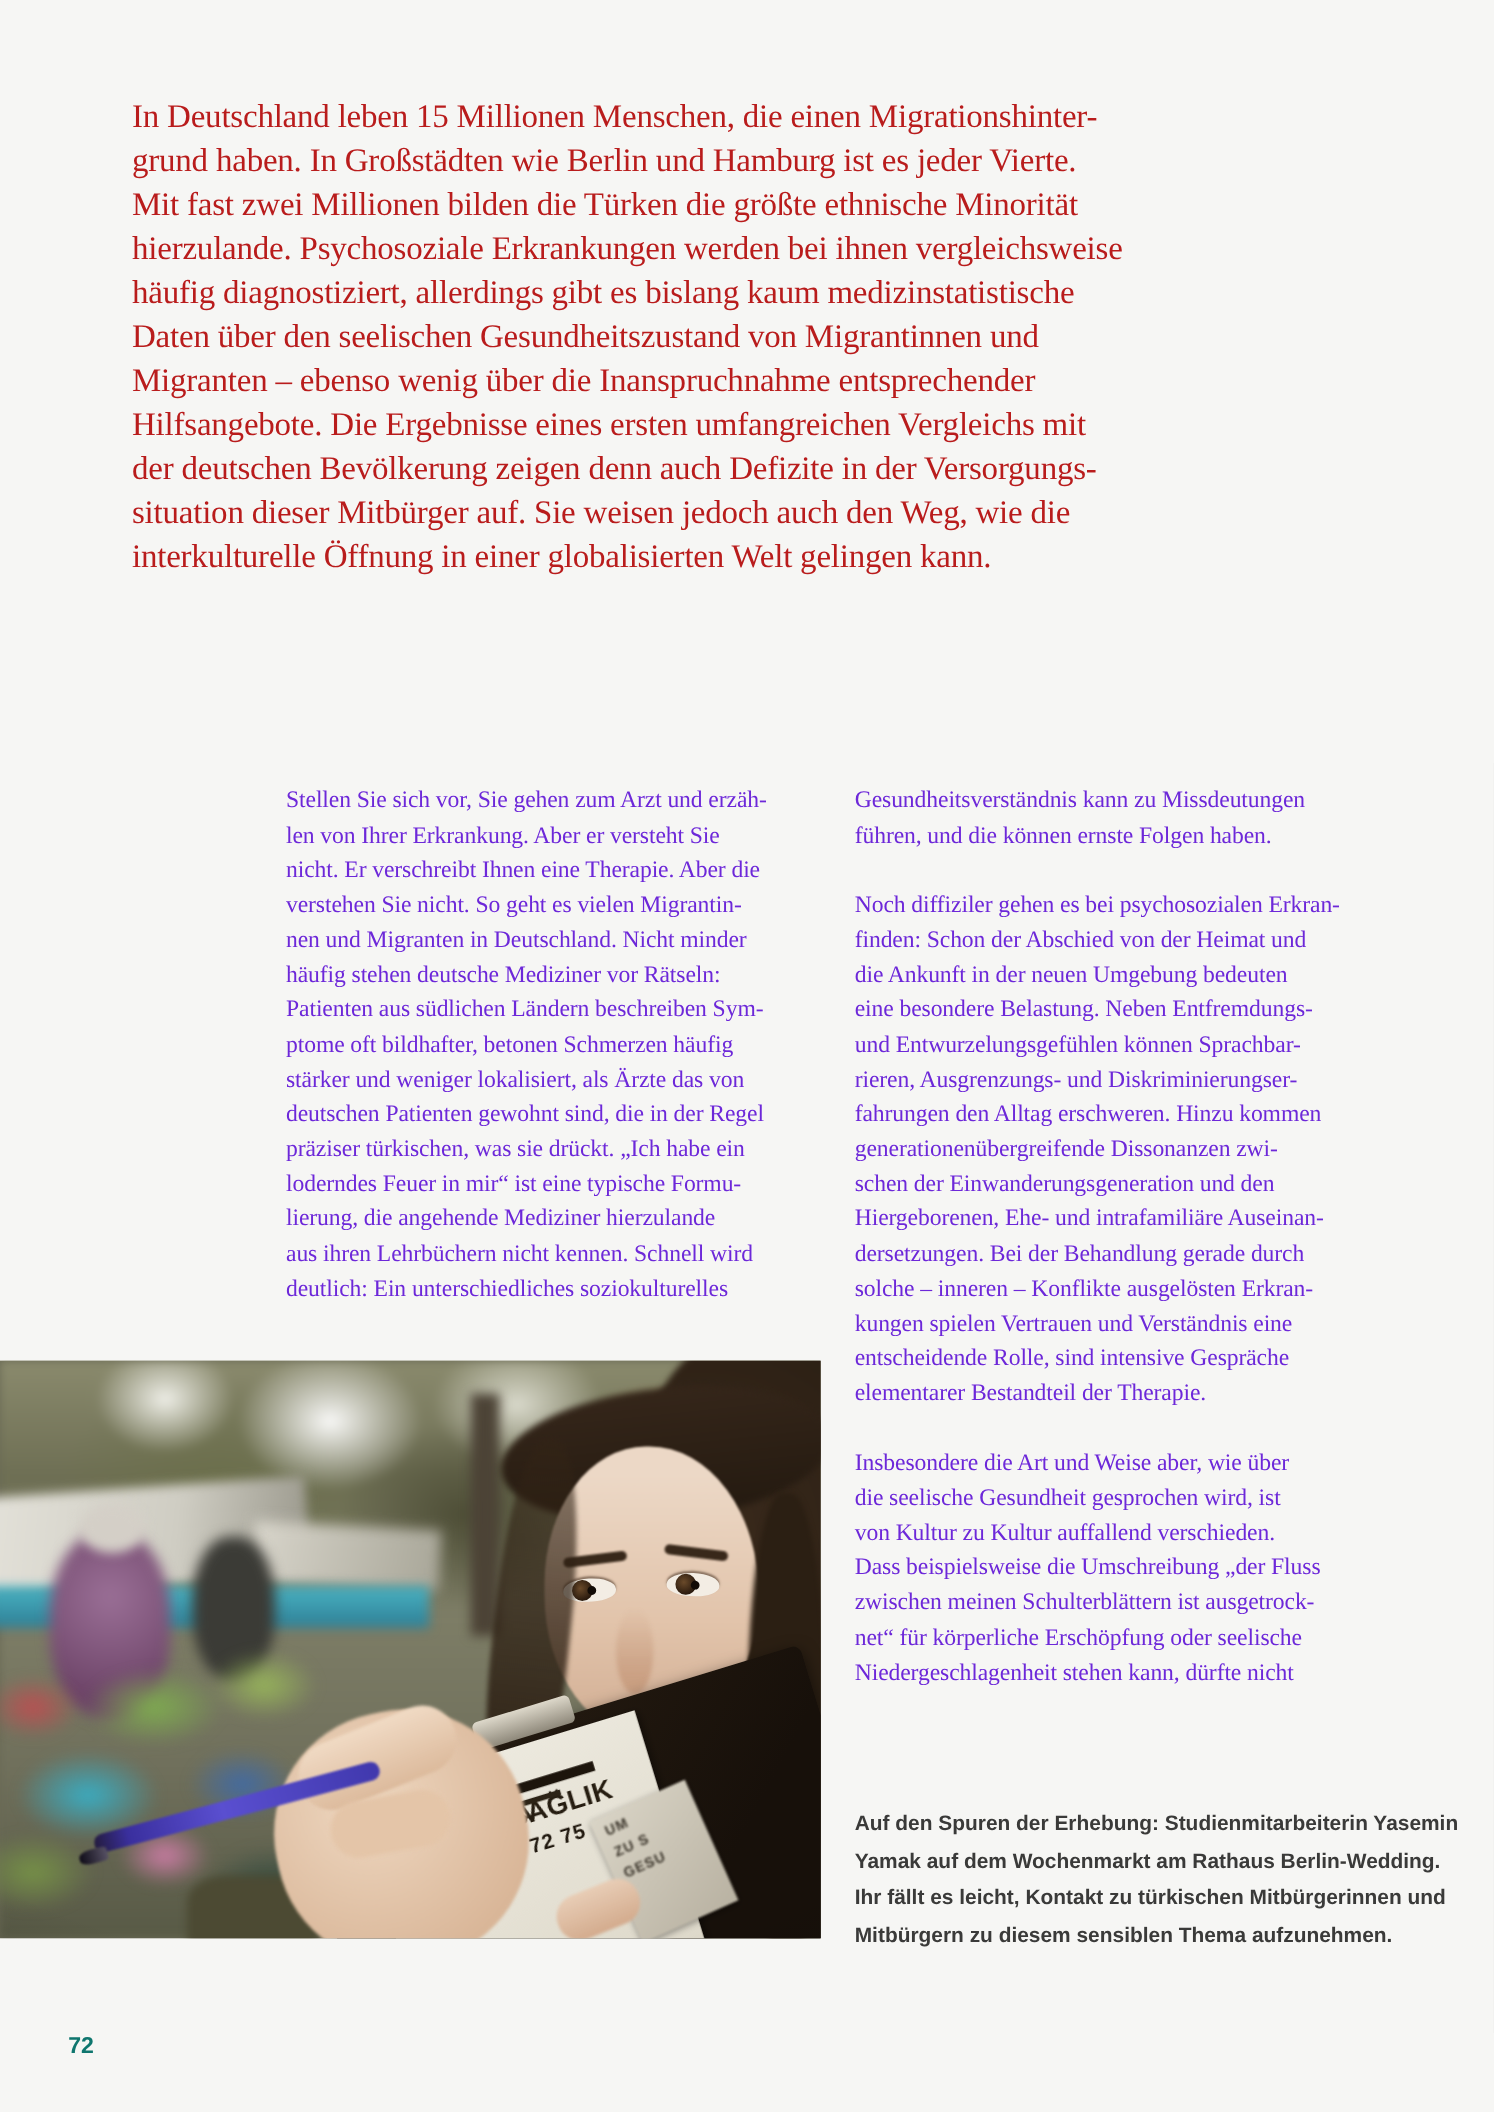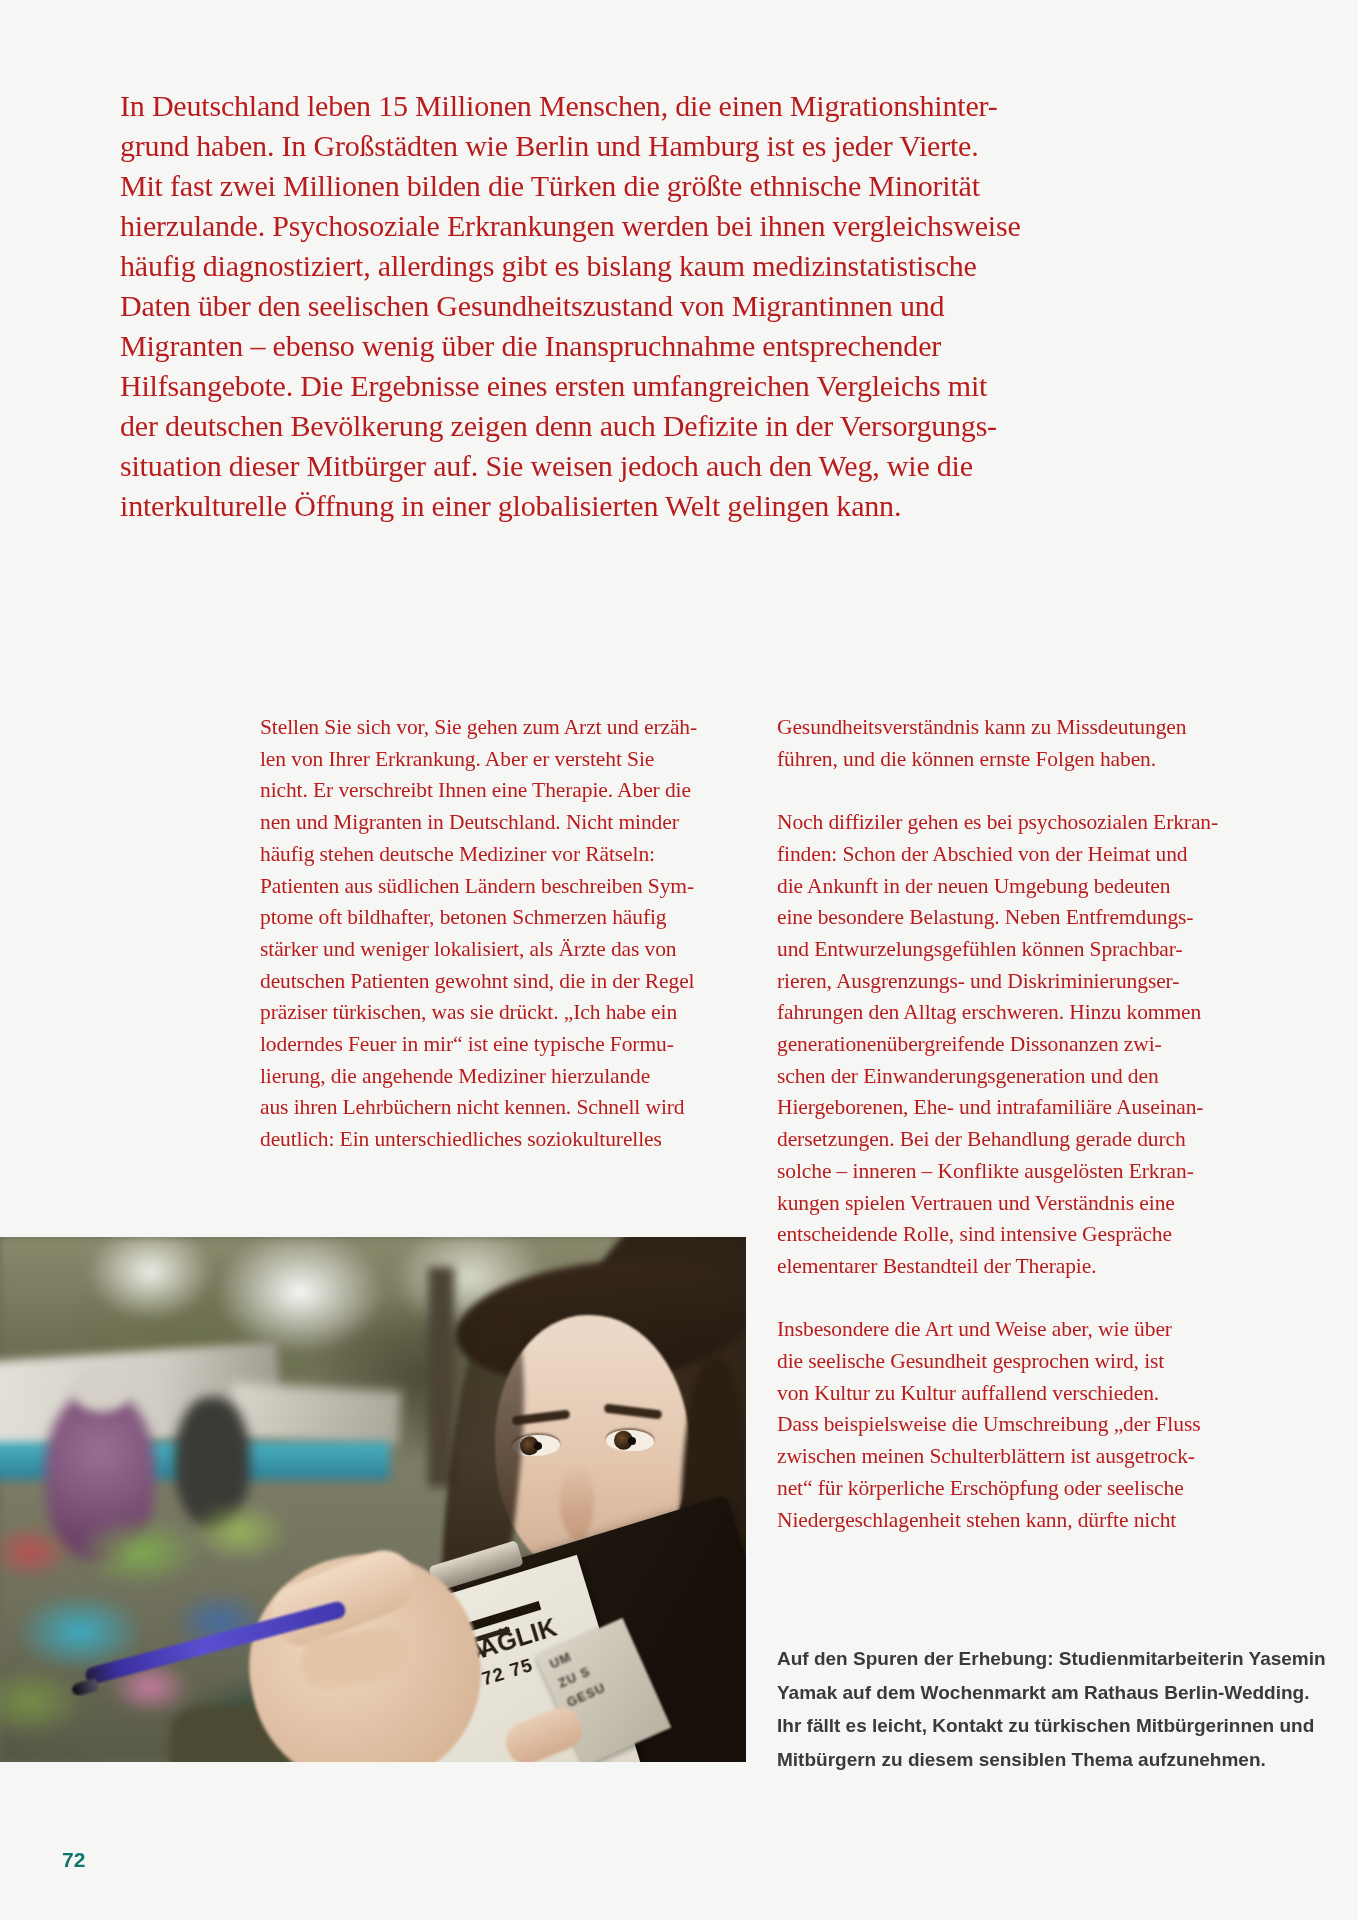--- a/index.html
+++ b/index.html
@@ -11,21 +11,21 @@
 
   .intro{
     position:absolute;left:120px;top:86px;width:1180px;
     font-family:Liberation Serif, serif;
     font-size:30px;line-height:40px;font-weight:400;
     color:#b91c1c;letter-spacing:-0.2px;
   }
   .bodycol{
     position:absolute;top:712px;width:510px;
     font-family:"Liberation Serif",serif;
-    font-size:21.5px;line-height:31.7px;color:#b91c1c;letter-spacing:-0.1px;
+    font-size:21.5px;line-height:31.7px;color:#6d28d9;letter-spacing:-0.1px;
   }
   .col-left{left:260px;}
   .col-right{left:777px;}
   .bodycol .para{margin:0 0 31.7px 0;}
   .bodycol .para:last-child{margin-bottom:0;}
 
   .caption{
     position:absolute;left:777px;top:1642px;width:500px;
     font-family:"Liberation Sans",sans-serif;
     font-size:19px;line-height:33.5px;font-weight:bold;color:#3a3a39;
@@ -175,20 +175,21 @@
       <div>der deutschen Bevölkerung zeigen denn auch Defizite in der Versorgungs-</div>
       <div>situation dieser Mitbürger auf. Sie weisen jedoch auch den Weg, wie die</div>
       <div>interkulturelle Öffnung in einer globalisierten Welt gelingen kann.</div>
     </div>
 
   <div class="bodycol col-left">
     <div class="para lines">
         <div>Stellen Sie sich vor, Sie gehen zum Arzt und erzäh-</div>
         <div>len von Ihrer Erkrankung. Aber er versteht Sie</div>
         <div>nicht. Er verschreibt Ihnen eine Therapie. Aber die</div>
+        <div>verstehen Sie nicht. So geht es vielen Migrantin-</div>
         <div>nen und Migranten in Deutschland. Nicht minder</div>
         <div>häufig stehen deutsche Mediziner vor Rätseln:</div>
         <div>Patienten aus südlichen Ländern beschreiben Sym-</div>
         <div>ptome oft bildhafter, betonen Schmerzen häufig</div>
         <div>stärker und weniger lokalisiert, als Ärzte das von</div>
         <div>deutschen Patienten gewohnt sind, die in der Regel</div>
         <div>präziser türkischen, was sie drückt. „Ich habe ein</div>
         <div>loderndes Feuer in mir“ ist eine typische Formu-</div>
         <div>lierung, die angehende Mediziner hierzulande</div>
         <div>aus ihren Lehrbüchern nicht kennen. Schnell wird</div>

